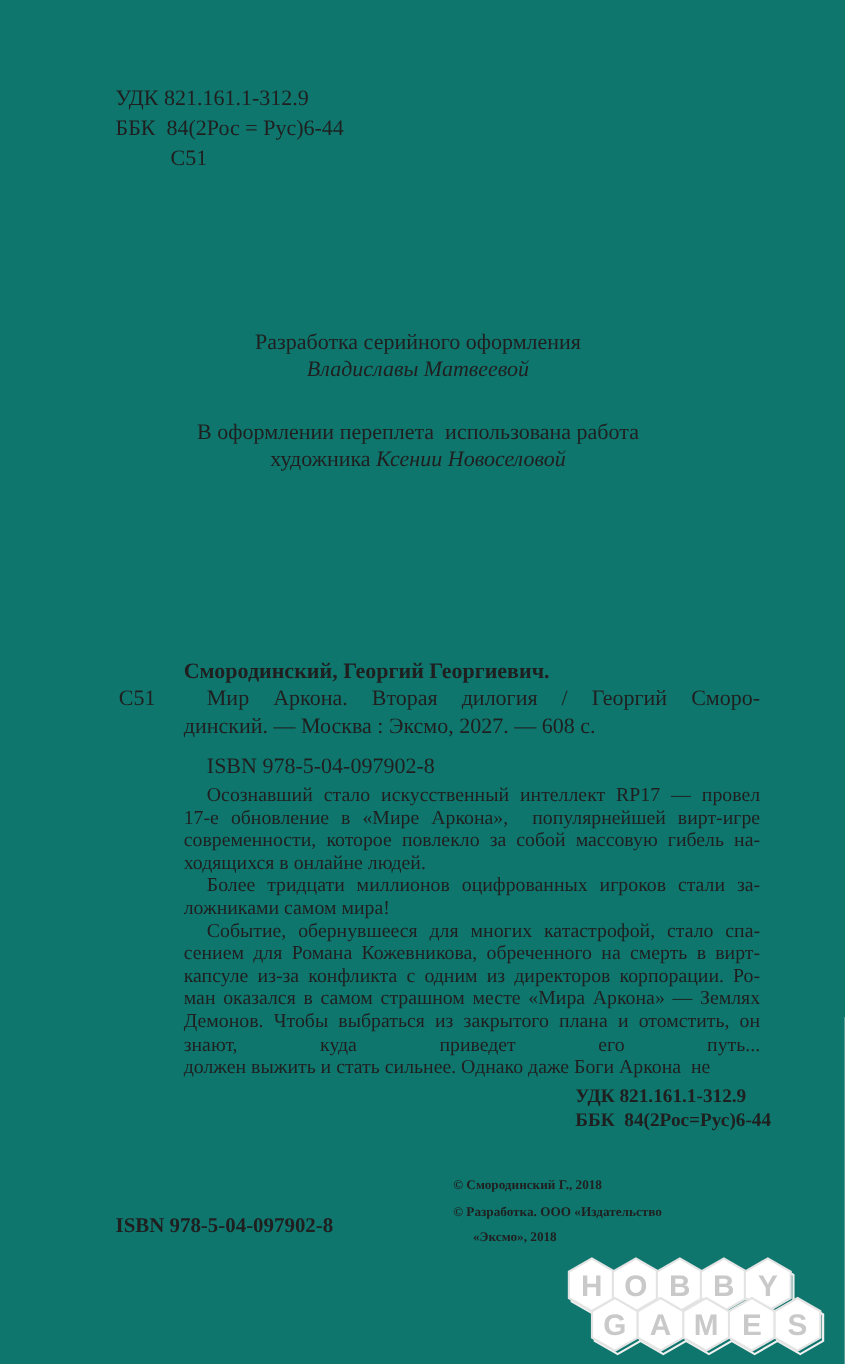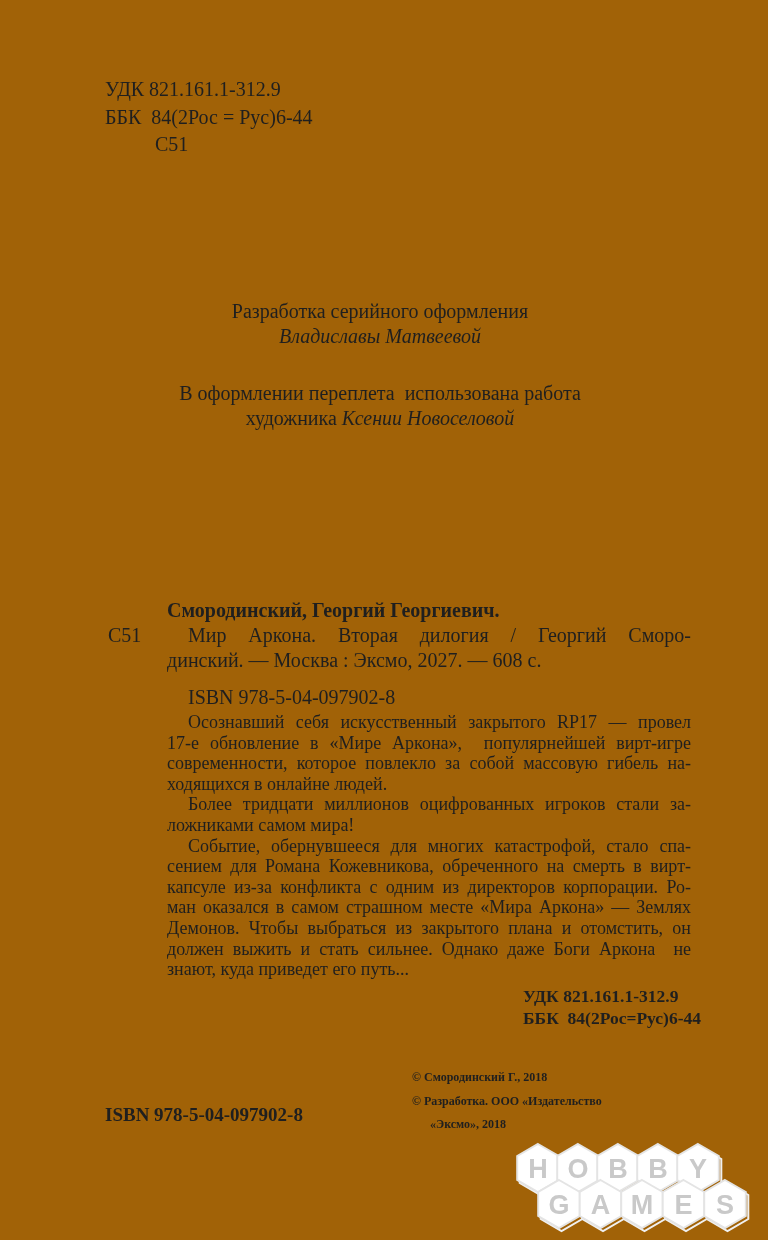--- a/index.html
+++ b/index.html
@@ -1,20 +1,20 @@
 <!DOCTYPE html>
 <html><head>
 <meta charset="utf-8">
 <style>
   html, body { margin: 0; padding: 0; background: #e9e9e9; }
   .page {
     position: relative;
     width: 768px;
     height: 1240px;
-    background: #a16207;
+    background: #0f766e;
     overflow: hidden;
     font-family: "Liberation Serif", "DejaVu Serif", serif;
     color: #1f1f1f;
     margin: 0 auto;
   }
   .abs { position: absolute; }
 
   
   .top-block { left: 105px; top: 76px; font-size: 20px; line-height: 27.5px; }
   .top-block .indent { padding-left: 50px; }
@@ -81,37 +81,37 @@
     <div class="card-entry">
       <span class="card-code">С51</span>
       <div class="entry-l1">Мир Аркона. Вторая дилогия / Георгий Сморо-</div>
       <div class="entry-l2">динский. — Москва : Эксмо, 2027. — 608 с.</div>
     </div>
     <div class="card-isbn">ISBN 978-5-04-097902-8</div>
   </div>
 
   <div class="abs annotation">
     <div class="para">
-        <div class="tline">Осознавший себя искусственный закрытого RP17 — провел</div>
+        <div class="tline">Осознавший стало искусственный интеллект RP17 — провел</div>
         <div class="tline">17-е обновление в «Мире Аркона»,&nbsp; популярнейшей вирт-игре</div>
         <div class="tline">современности, которое повлекло за собой массовую гибель на-</div>
         <div class="tline">ходящихся в онлайне людей.</div>
       </div>
     <div class="para">
         <div class="tline">Более тридцати миллионов оцифрованных игроков стали за-</div>
         <div class="tline">ложниками самом мира!</div>
       </div>
     <div class="para">
         <div class="tline">Событие, обернувшееся для многих катастрофой, стало спа-</div>
         <div class="tline">сением для Романа Кожевникова, обреченного на смерть в вирт-</div>
         <div class="tline">капсуле из-за конфликта с одним из директоров корпорации. Ро-</div>
         <div class="tline">ман оказался в самом страшном месте «Мира Аркона» — Землях</div>
         <div class="tline">Демонов. Чтобы выбраться из закрытого плана и отомстить, он</div>
+        <div class="tline">знают, куда приведет его путь...</div>
         <div class="tline">должен выжить и стать сильнее. Однако даже Боги Аркона&nbsp; не</div>
-        <div class="tline">знают, куда приведет его путь...</div>
       </div>
   </div>
 
   <div class="abs credits">
     <div>УДК 821.161.1-312.9</div>
     <div>ББК&nbsp; 84(2Рос=Рус)6-44</div>
   </div>
 
   <div class="abs bottom-isbn">ISBN 978-5-04-097902-8</div>
 

